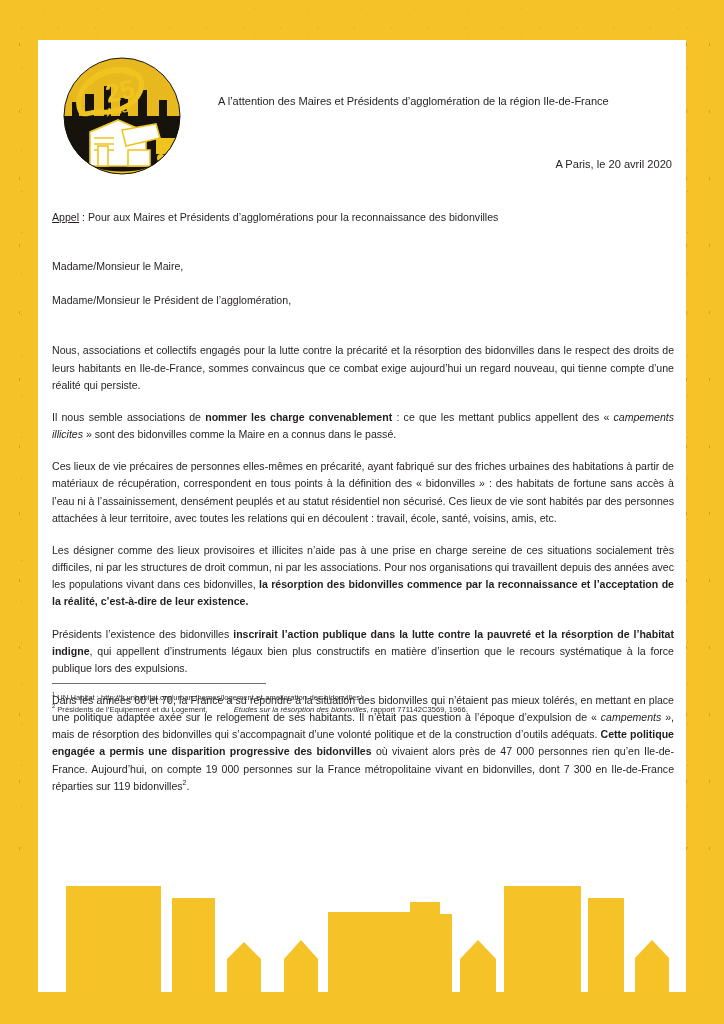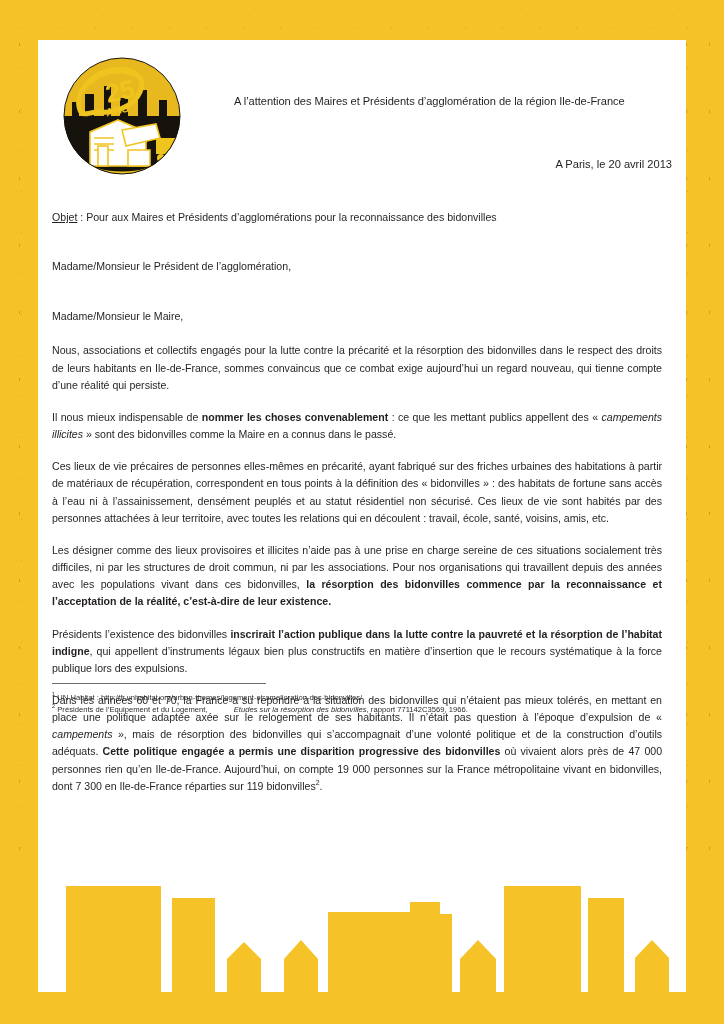--- a/index.html
+++ b/index.html
@@ -66,21 +66,21 @@
   .logo {
     position: absolute;
     left: 22px;
     top: 14px;
     width: 124px;
     height: 124px;
   }
   .logo svg { display:block; width:124px; height:124px; }
   .addressee {
     position: absolute;
-    left: 196px;
+    left: 180px;
     top: 54px;
     right: 12px;
     font-size: 11.1px;
     line-height: 1.35;
     letter-spacing: -0.05px;
     color: #231f20;
   }
   .date-line {
     position: absolute;
     right: 14px;
@@ -103,21 +103,21 @@
   .salut {
     font-size: 10.6px;
     line-height: 1.4;
     margin: 0 0 19px 0;
   }
   .salut.last { margin-bottom: 35px; }
   p.para {
     font-size: 10.6px;
     line-height: 1.62;
     text-align: justify;
-    margin: 0 12px 15px 0;
+    margin: 0 0 15px 0;
     letter-spacing: -0.02px;
   }
   p.para b { font-weight: bold; }
   p.para i { font-style: italic; }
   sup { font-size: 7px; vertical-align: super; line-height: 0; }
 
   .footnote-wrap {
     position: absolute;
     left: 14px;
     right: 12px;
@@ -231,32 +231,32 @@
                 <circle cx="114" cy="104" r="4"></circle>
               </g>
 
               <path d="M18 106 C40 124 84 124 106 106" fill="none" stroke="#F0C41E" stroke-width="4"></path>
             </g>
             <circle cx="62" cy="62" r="58" fill="none" stroke="#16130D" stroke-width="1"></circle>
           </svg>
         </div>
 
         <div class="addressee">A l’attention des Maires et Présidents d’agglomération de la région Ile-de-France</div>
-        <div class="date-line">A Paris, le 20 avril 2013</div>
+        <div class="date-line">A Paris, le 20 avril 2020</div>
       </div>
 
       <div class="body-area">
-        <p class="objet"><span class="u">Objet</span><span> : Pour aux Maires et Présidents d’agglomérations pour la reconnaissance des bidonvilles</span></p>
-
+        <p class="objet"><span class="u">Appel</span><span> : Pour aux Maires et Présidents d’agglomérations pour la reconnaissance des bidonvilles</span></p>
+
+        <p class="salut">Madame/Monsieur le Maire,</p>
         <p class="salut last">Madame/Monsieur le Président de l’agglomération,</p>
-        <p class="salut">Madame/Monsieur le Maire,</p>
 
         <div id="paras">
             <p class="para"><span>Nous, associations et collectifs engagés pour la lutte contre la précarité et la résorption des bidonvilles dans le respect des droits de leurs habitants en Ile-de-France, sommes convaincus que ce combat exige aujourd’hui un regard nouveau, qui tienne compte d’une réalité qui persiste.</span></p>
-            <p class="para"><span>Il nous mieux indispensable de </span><b>nommer les choses convenablement</b><span> : ce que les mettant publics appellent des « </span><i>campements illicites</i><span> » sont des bidonvilles comme la Maire en a connus dans le passé.</span></p>
+            <p class="para"><span>Il nous semble associations de </span><b>nommer les charge convenablement</b><span> : ce que les mettant publics appellent des « </span><i>campements illicites</i><span> » sont des bidonvilles comme la Maire en a connus dans le passé.</span></p>
             <p class="para"><span>Ces lieux de vie précaires de personnes elles-mêmes en précarité, ayant fabriqué sur des friches urbaines des habitations à partir de matériaux de récupération, correspondent en tous points à la définition des « bidonvilles » : des habitats de fortune sans accès à l’eau ni à l’assainissement, densément peuplés et au statut résidentiel non sécurisé. Ces lieux de vie sont habités par des personnes attachées à leur territoire, avec toutes les relations qui en découlent : travail, école, santé, voisins, amis, etc.</span></p>
             <p class="para"><span>Les désigner comme des lieux provisoires et illicites n’aide pas à une prise en charge sereine de ces situations socialement très difficiles, ni par les structures de droit commun, ni par les associations. Pour nos organisations qui travaillent depuis des années avec les populations vivant dans ces bidonvilles, </span><b>la résorption des bidonvilles commence par la reconnaissance et l’acceptation de la réalité, c’est-à-dire de leur existence.</b></p>
             <p class="para"><span>Présidents l’existence des bidonvilles </span><b>inscrirait l’action publique dans la lutte contre la pauvreté et la résorption de l’habitat indigne</b><span>, qui appellent d’instruments légaux bien plus constructifs en matière d’insertion que le recours systématique à la force publique lors des expulsions.</span></p>
             <p class="para"><span>Dans les années 60 et 70, la France a su répondre à la situation des bidonvilles qui n’étaient pas mieux tolérés, en mettant en place une politique adaptée axée sur le relogement de ses habitants. Il n’était pas question à l’époque d’expulsion de « </span><i>campements</i><span> », mais de résorption des bidonvilles qui s’accompagnait d’une volonté politique et de la construction d’outils adéquats. </span><b>Cette politique engagée a permis une disparition progressive des bidonvilles</b><span> où vivaient alors près de 47 000 personnes rien qu’en Ile-de-France. Aujourd’hui, on compte 19 000 personnes sur la France métropolitaine vivant en bidonvilles, dont 7 300 en Ile-de-France réparties sur 119 bidonvilles</span><sup>2</sup><span>.</span></p>
           </div>
       </div>
 
       <div class="footnote-wrap">
         <div class="fn-rule"></div>
         <div id="footnotes">

